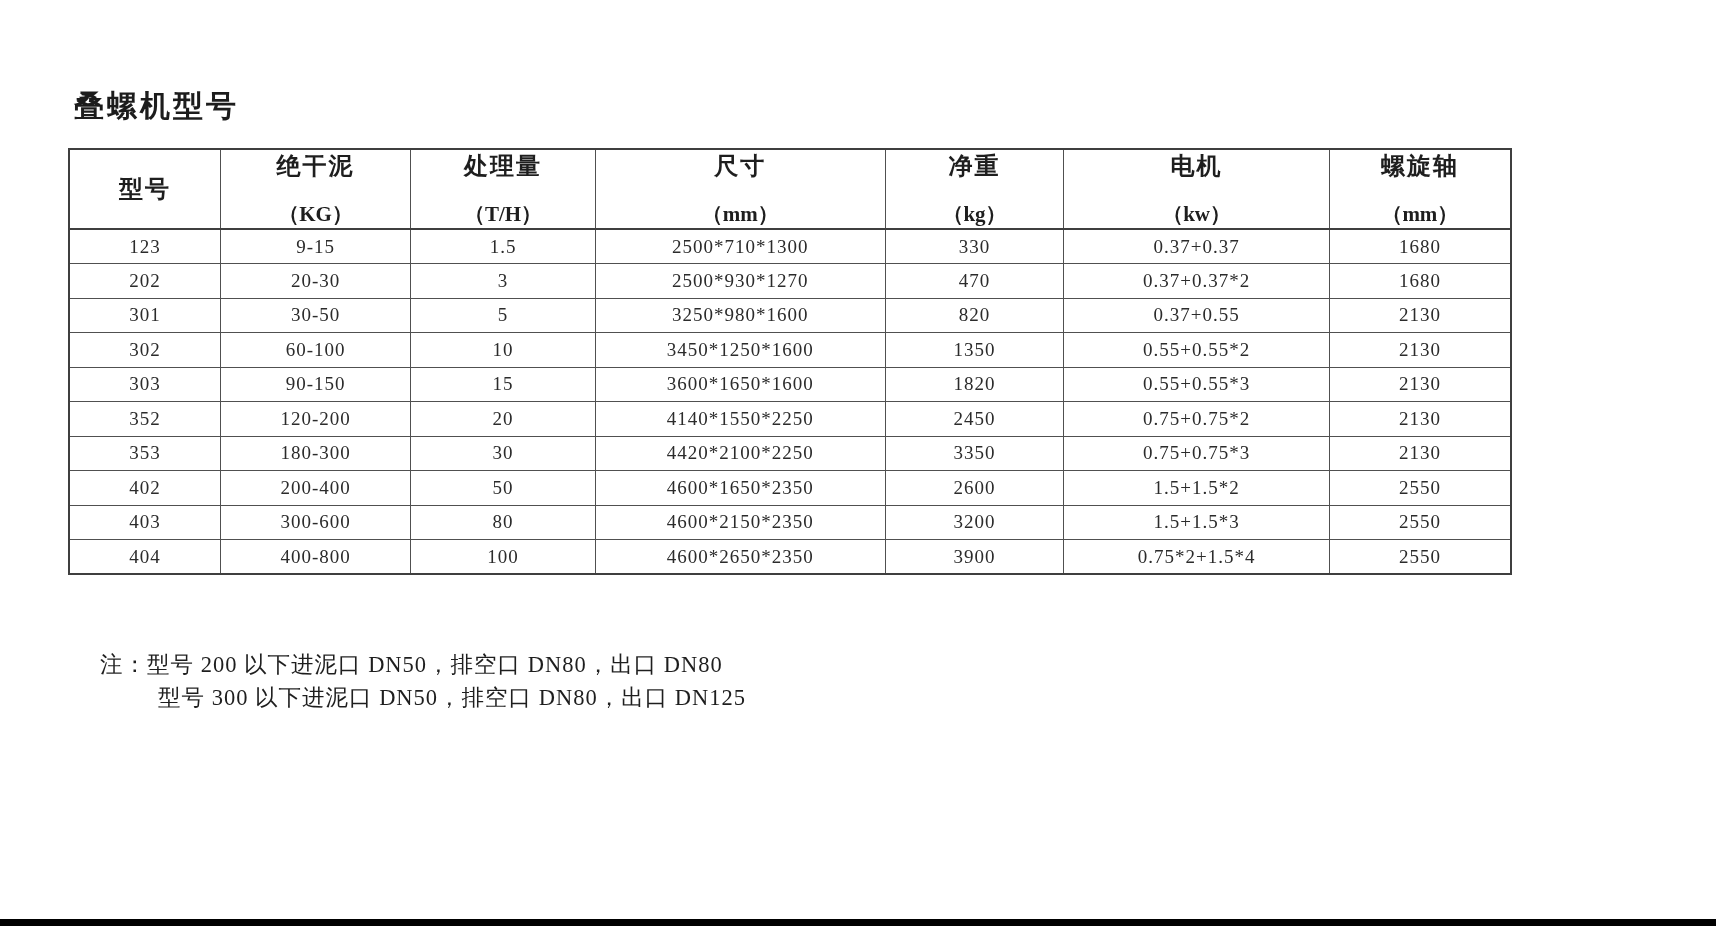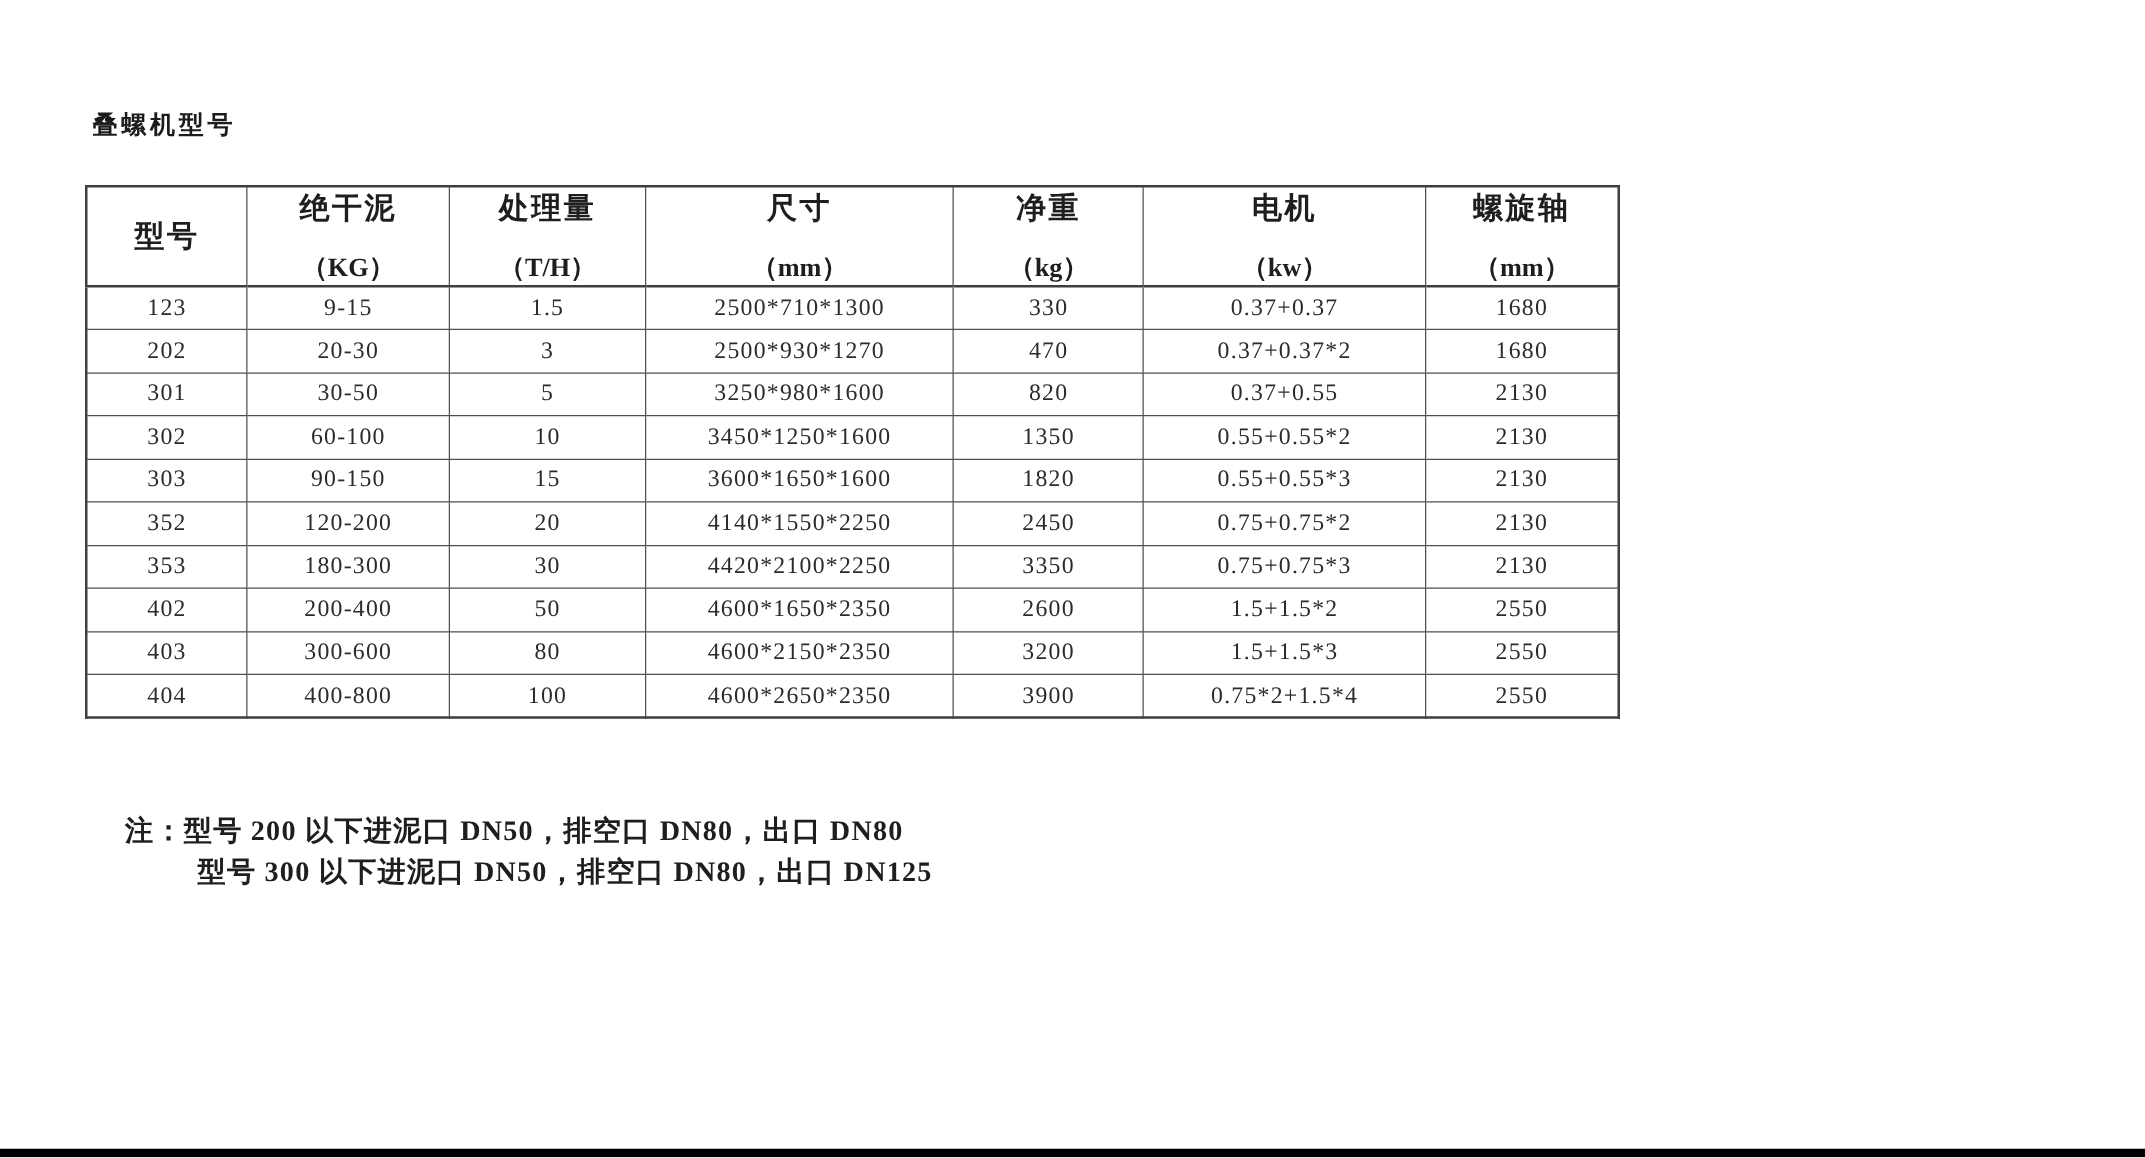--- a/index.html
+++ b/index.html
@@ -13,29 +13,29 @@
     overflow: hidden;
     font-family: "Liberation Serif", "DejaVu Serif", serif;
     color: #262626;
   }
   .title {
     position: absolute;
     left: 74px;
     top: 86px;
     font-family: "Liberation Sans", "DejaVu Sans", sans-serif;
     font-weight: bold;
-    font-size: 20px;
+    font-size: 30px;
     letter-spacing: 3px;
     color: #1c1c1c;
   }
   table.spec {
     position: absolute;
     left: 68px;
     top: 148px;
-    width: 1228px;
+    width: 1444px;
     border-collapse: collapse;
     table-layout: fixed;
     border: 2.5px solid #3f3f3f;
   }
   table.spec th, table.spec td {
     border: 1.5px solid #505050;
     text-align: center;
     vertical-align: middle;
     overflow: hidden;
     white-space: nowrap;
@@ -53,21 +53,21 @@
   table.spec tbody td {
     font-size: 19px;
     color: #2b2b2b;
     letter-spacing: 1px;
   }
   .notes {
     position: absolute;
     left: 100px;
     top: 648px;
     font-size: 22.5px;
-    font-weight: bold;
+    font-weight: normal;
     color: #1e1e1e;
     line-height: 33px;
     letter-spacing: 1px;
   }
   .note-line2 { padding-left: 58px; }
   .bottom-bar {
     position: absolute;
     left: 0;
     bottom: 0;
     width: 100%;

